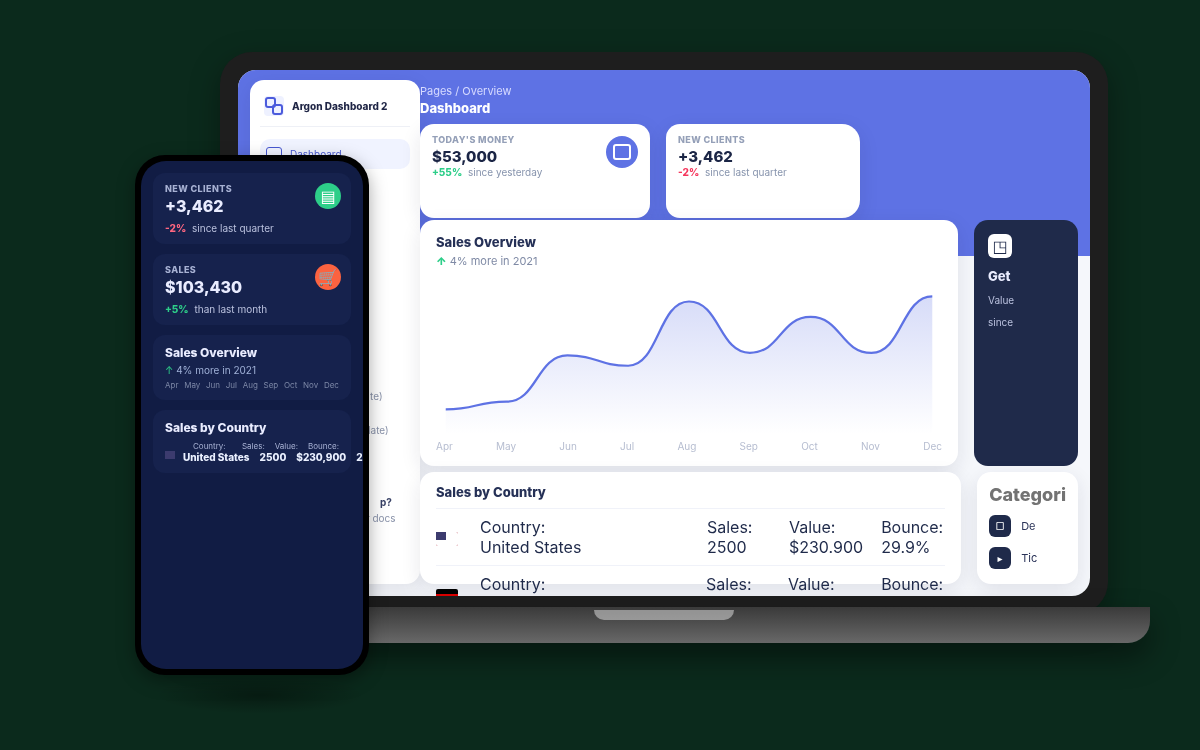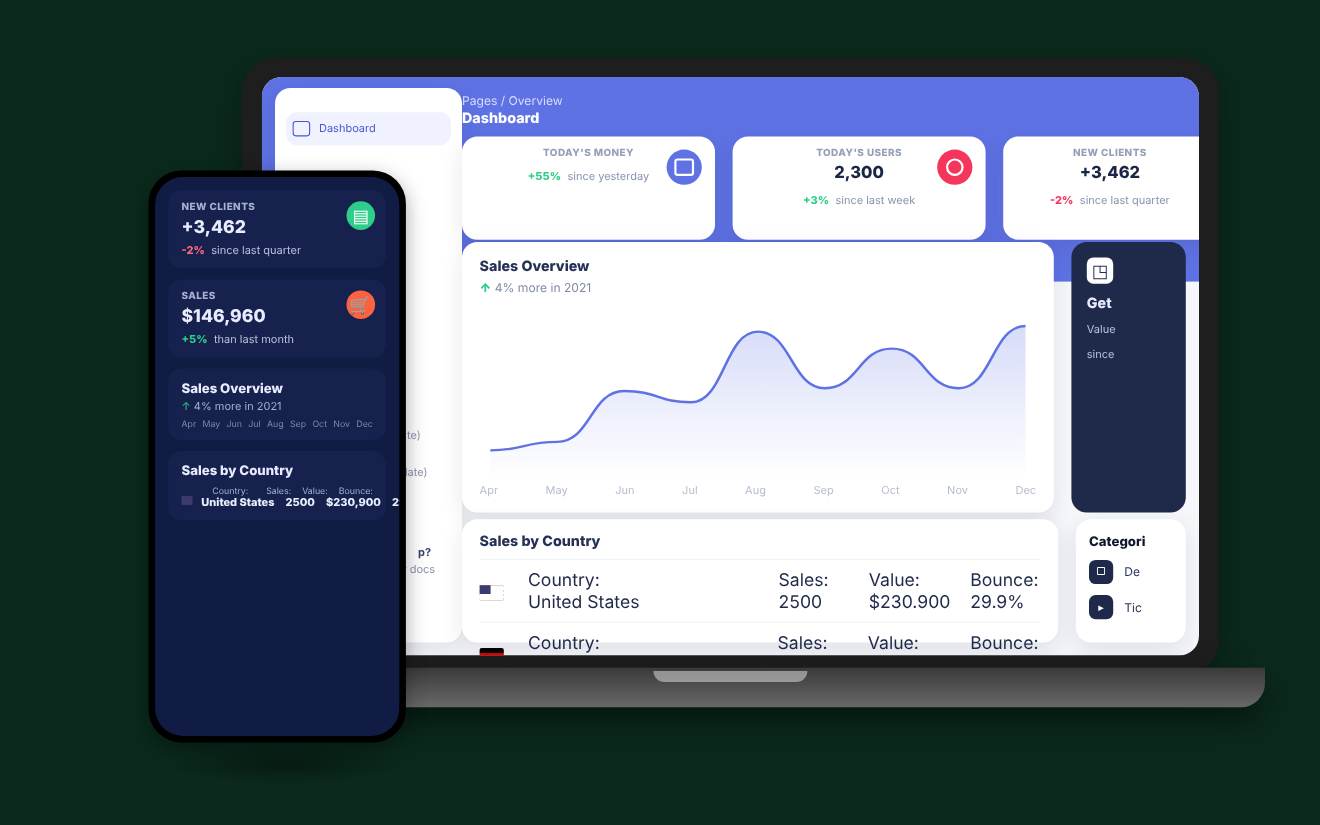--- a/index.html
+++ b/index.html
@@ -55,25 +55,25 @@
   .side-item.active{background:#f0f3ff;color:#4757d1}
   .ic-dashboard{width:14px;height:12px;border:1.6px solid #7c86a0;border-radius:3px}
   .side-item.active .ic-dashboard{border-color:#4757d1}
 
   .crumbs{position:absolute;left:182px;top:14px;color:#d7dbff;font-size:11px}
   .crumbs b{display:block;color:#fff;font-size:13px;margin-top:2px;font-weight:800}
 
   .cards{position:absolute;left:182px;top:54px;right:12px;display:flex;gap:16px}
   .kpi{
     flex:0 0 206px;height:74px;background:#fff;border-radius:14px;box-shadow:var(--card-shadow);
-    padding:10px 12px;position:relative;text-align:center;
+    padding:10px 12px;position:relative;
   }
   .kpi .label{font-size:9px;color:#95a0b8;font-weight:800;letter-spacing:.4px;text-transform:uppercase}
   .kpi .val{font-size:15px;font-weight:800;color:#1b2545;margin-top:2px}
-  .kpi .sub{font-size:10px;color:#8794ad;margin-top:10px}
+  .kpi .sub{font-size:10px;color:#8794ad;margin-top:0}
   .kpi .sub .plus{color:var(--green);font-weight:800;margin-right:3px}
   .kpi .sub .minus{color:var(--red);font-weight:800;margin-right:3px}
   .kpi .badge{position:absolute;right:12px;top:12px;width:32px;height:32px;border-radius:50%;display:grid;place-items:center;color:#fff}
   .b-blue{background:var(--prime)}
   .b-red{background:var(--red)}
 
   .kpi:last-child{border-top-right-radius:18px;border-bottom-right-radius:18px}
   .kpi.cut{flex:0 0 170px}
 
   .content{position:absolute;left:182px;top:150px;right:12px;bottom:12px;display:flex;gap:16px}
@@ -101,21 +101,21 @@
   }
   .table-card h4{margin:0 0 8px 0;font-size:13px;font-weight:800;color:#253056}
   .row{display:flex;align-items:center;gap:18px;padding:8px 0;border-top:1px solid #f0f2f9}
   .row:first-of-type{border-top:1px solid #f0f2f9}
   .cell{min-width:64px}
   .flag{width:22px;height:14px;border-radius:2px;display:inline-block;vertical-align:middle;margin-right:8px}
   .flag-us{background:linear-gradient(#fff 0 0) padding-box,repeating-linear-gradient(#b22234 0 2px,#fff 2px 4px);position:relative}
   .flag-us:before{content:"";position:absolute;left:0;top:0;width:10px;height:8px;background:#3c3b6e}
   .flag-de{background:linear-gradient(#000 0 33%,#dd0000 33% 66%,#ffce00 66% 100%)}
   .categories{flex:0 0 76px;background:#fff;border-radius:14px;box-shadow:var(--card-shadow);padding:12px;}
-  .categories h4{margin:0 0 10px 0;font-size:12px;font-weight:800;color:#0f172a}
+  .categories h4{margin:0 0 10px 0;font-size:18px;font-weight:800;color:#737373}
   .cat-item{display:flex;align-items:center;gap:10px;font-size:11px;color:#2a3358;margin-bottom:10px}
   .cat-item .dot{width:22px;height:22px;border-radius:6px;background:#1f2a4a;color:#fff;display:grid;place-items:center;font-size:10px}
 
   
   .phone{
     position:absolute;left:135px;top:155px;width:234px;height:520px;border-radius:30px;background:#000;
     box-shadow:0 6px 18px rgba(0,0,0,0.35);
   }
   .phone-inner{position:absolute;inset:6px;border-radius:25px;overflow:hidden;background:var(--navy);}
   .phone-shadow{position:absolute;left:155px;top:676px;width:210px;height:38px;border-radius:50%;background:radial-gradient(closest-side,rgba(0,0,0,0.35),rgba(0,0,0,0));}
@@ -156,59 +156,53 @@
 <body>
 
 <div class="laptop">
   <div class="laptop-screen">
     <div class="laptop-inner">
 
       <div class="app">
         <div class="header"></div>
 
         <aside class="sidebar">
+          <div class="brand">
+            <span class="logo"></span>
+            <span class="txt">Argon Dashboard 2</span>
+          </div>
           <div class="side-item active">
             <span class="ic-dashboard"></span>
             <span>Dashboard</span>
           </div>
 
           <div style="position:absolute;left:120px;top:310px;font-size:10px;color:#8a93aa">te)</div>
           <div style="position:absolute;left:112px;top:344px;font-size:10px;color:#8a93aa">plate)</div>
           <div style="position:absolute;left:130px;top:416px;font-size:10px;color:#384166;font-weight:700">p?</div>
           <div style="position:absolute;left:110px;top:432px;font-size:10px;color:#8a93aa">ur docs</div>
         </aside>
 
         <div class="crumbs">
           <span>Pages  /  Overview</span>
           <b>Dashboard</b>
         </div>
 
         <div class="cards">
           <div class="kpi">
             <div class="label">TODAY'S MONEY</div>
+            <div class="val">$53,000</div>
             <div class="sub">
               <span class="plus">+55%</span>
               <span>since yesterday</span>
             </div>
             <div class="badge b-blue">
                 <span class="ico-coins"></span>
               </div>
           </div>
 
-          <div class="kpi">
-            <div class="label">TODAY'S USERS</div>
-            <div class="val">2,300</div>
-            <div class="sub">
-              <span class="plus">+3%</span>
-              <span>since last week</span>
-            </div>
-            <div class="badge b-red">
-                <span class="ico-user"></span>
-              </div>
-          </div>
 
           <div class="kpi cut">
             <div class="label">NEW CLIENTS</div>
             <div class="val">+3,462</div>
             <div class="sub">
               <span class="minus">-2%</span>
               <span>since last quarter</span>
             </div>
           </div>
         </div>
@@ -329,21 +323,21 @@
           <span class="minus">-2%</span>
           <span>since last quarter</span>
         </div>
         <div class="pbadge pb-green">
             <span>▤</span>
           </div>
       </div>
 
       <div class="pcard">
         <div class="pl">SALES</div>
-        <div class="pv">$146,960</div>
+        <div class="pv">$103,430</div>
         <div class="ps">
           <span class="plus">+5%</span>
           <span>than last month</span>
         </div>
         <div class="pbadge pb-orange">
             <span>🛒</span>
           </div>
       </div>
 
       <div class="pchart-card">

